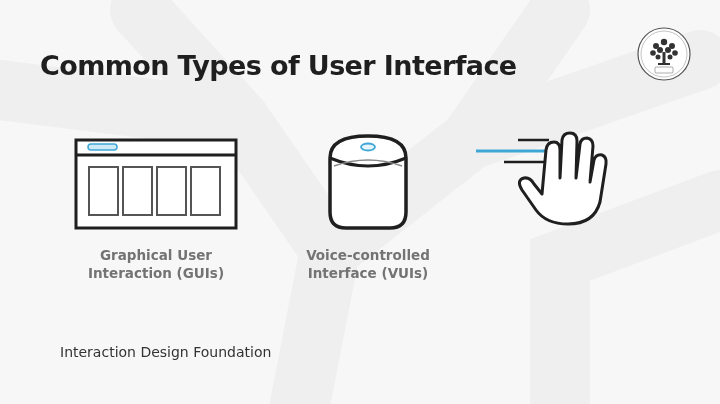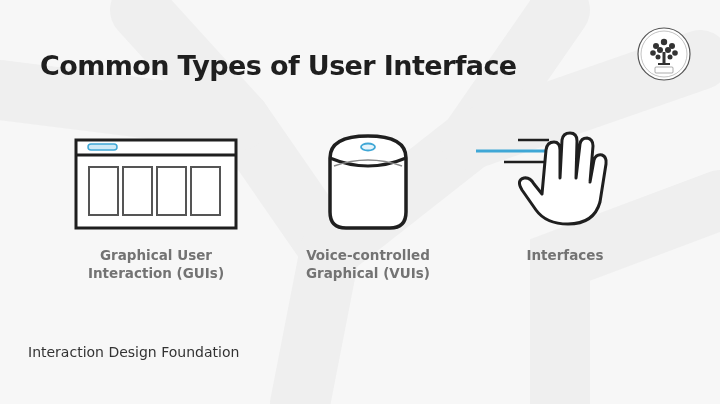--- a/index.html
+++ b/index.html
@@ -19,21 +19,21 @@
   }
   .logo { position: absolute; left: 636px; top: 26px; width: 56px; height: 56px; }
   .icon-wrap { position: absolute; }
   .caption {
     position: absolute; text-align: center;
     font-weight: bold; font-size: 13.5px; line-height: 18px; color: #737373;
     width: 200px;
   }
   .caption span { display: block; }
   .footer { position: absolute; left: 28px; top: 342px; font-size: 14px; line-height: 20px; }
-  .footer .org { color: #333; }
+  .footer .org { color: #333; margin-left: 32px; }
   .footer .url { font-weight: bold; color: #1f1f1f; }
 </style>
 </head>
 <body>
 
 <svg class="bg-tree" viewBox="0 0 720 404">
   <g fill="none" stroke="#efefef" stroke-width="60" stroke-linecap="round">
     <path d="M300 404 L330 250 L240 120 L140 10"></path>
     <path d="M330 250 L470 140 L560 10"></path>
     <path d="M470 140 L700 60"></path>
@@ -86,21 +86,20 @@
   <line x1="28" y1="32" x2="72" y2="32" stroke="#1f1f1f" stroke-width="2.5"></line>
   <path d="M92 94 Q70 94 60 80 L46 60 Q40 50 48 48 Q54 47 58 54 L66 64 L70 20 Q71 12 78 12 Q84 12 84 20 L84 48 L86 10 Q87 3 94 3 Q101 3 101 11 L100 48 L104 14 Q105 8 111 8 Q117 9 117 16 L114 52 L118 30 Q120 24 126 25 Q131 27 130 34 L124 72 Q118 94 92 94 Z" fill="#fff" stroke="#1f1f1f" stroke-width="3" stroke-linejoin="round"></path>
 </svg>
 
 <div class="caption" style="left:56px; top:246px;">
   <span>Graphical User</span>
   <span>Interaction (GUIs)</span>
 </div>
 <div class="caption" style="left:268px; top:246px;">
   <span>Voice-controlled</span>
-  <span>Graphical (VUIs)</span>
+  <span>Interface (VUIs)</span>
 </div>
 <div class="caption" style="left:465px; top:246px;">
-  <span>Interfaces</span>
 </div>
 
 <div class="footer">
   <div class="org">Interaction Design Foundation</div>
 </div>
 
 </body></html>

